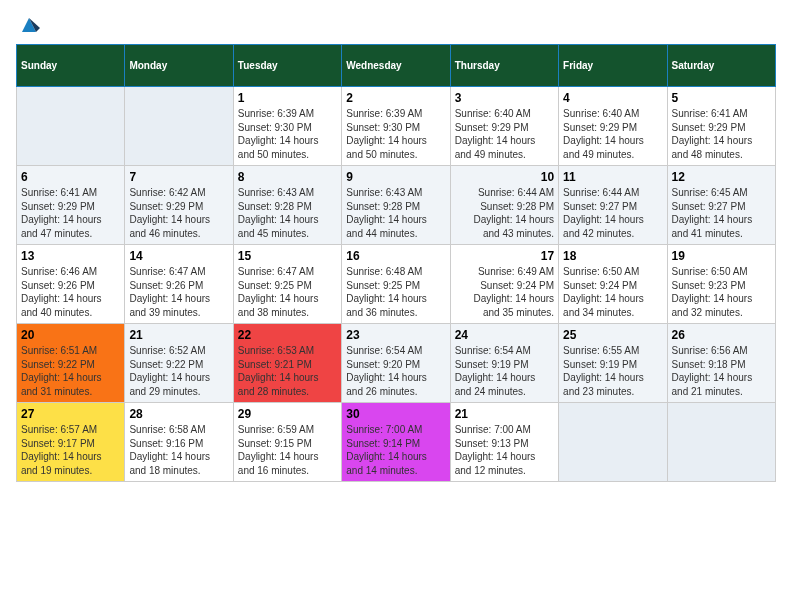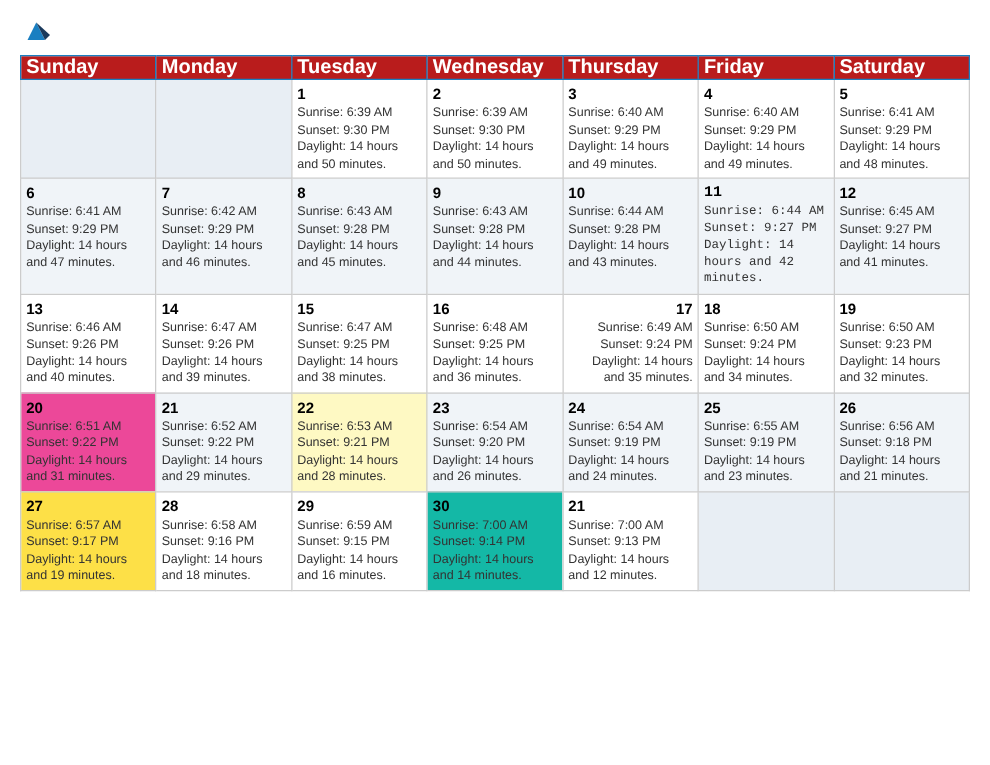--- a/index.html
+++ b/index.html
@@ -41,25 +41,25 @@
     .location-title {
       font-size: 14px;
       color: #333;
     }
     .calendar {
       width: 100%;
       border-collapse: collapse;
       font-size: 10.5px;
     }
     .calendar th {
-      background: #b91c1c;
+      background: #14532d;
       color: #fff;
-      padding: 0 4px;
+      padding: 15px 4px;
       text-align: left;
-      font-size: 16px;
+      font-size: 10px;
       font-weight: bold;
       border: 1px solid #1a7fc1;
     }
     .calendar td {
       border: 1px solid #ccc;
       vertical-align: top;
       padding: 4px 4px;
       width: 107px;
       min-height: 80px;
       background: #fff;
@@ -190,29 +190,29 @@
         </div>
       </td>
         <td style="background: rgb(240, 244, 248);">
         <div class="day-num">9</div>
         <div class="day-info">
           Sunrise: 6:43 AM<br>
           Sunset: 9:28 PM<br>
           Daylight: 14 hours and 44 minutes.
         </div>
       </td>
-        <td style="background: rgb(240, 244, 248);">
+        <td style="background: rgb(240, 244, 248); text-align: right;">
         <div class="day-num">10</div>
         <div class="day-info">
           Sunrise: 6:44 AM<br>
           Sunset: 9:28 PM<br>
           Daylight: 14 hours and 43 minutes.
         </div>
       </td>
-        <td style="background: rgb(240, 244, 248); font-family: Liberation Mono, monospace;">
+        <td style="background: rgb(240, 244, 248);">
         <div class="day-num">11</div>
         <div class="day-info">
           Sunrise: 6:44 AM<br>
           Sunset: 9:27 PM<br>
           Daylight: 14 hours and 42 minutes.
         </div>
       </td>
         <td style="background: rgb(240, 244, 248);">
         <div class="day-num">12</div>
         <div class="day-info">
@@ -274,37 +274,37 @@
         <td style="background: rgb(255, 255, 255);">
         <div class="day-num">19</div>
         <div class="day-info">
           Sunrise: 6:50 AM<br>
           Sunset: 9:23 PM<br>
           Daylight: 14 hours and 32 minutes.
         </div>
       </td>
       </tr>
       <tr>
-        <td style="background: #ec4899; margin-top: 36px;">
+        <td style="background: #f97316; margin-top: 36px;">
         <div class="day-num">20</div>
         <div class="day-info">
           Sunrise: 6:51 AM<br>
           Sunset: 9:22 PM<br>
           Daylight: 14 hours and 31 minutes.
         </div>
       </td>
         <td style="background: rgb(240, 244, 248);">
         <div class="day-num">21</div>
         <div class="day-info">
           Sunrise: 6:52 AM<br>
           Sunset: 9:22 PM<br>
           Daylight: 14 hours and 29 minutes.
         </div>
       </td>
-        <td style="background: #fef9c3; margin-top: 15px;">
+        <td style="background: #ef4444; margin-top: 15px;">
         <div class="day-num">22</div>
         <div class="day-info">
           Sunrise: 6:53 AM<br>
           Sunset: 9:21 PM<br>
           Daylight: 14 hours and 28 minutes.
         </div>
       </td>
         <td style="background: rgb(240, 244, 248);">
         <div class="day-num">23</div>
         <div class="day-info">
@@ -356,21 +356,21 @@
         </div>
       </td>
         <td style="background: rgb(255, 255, 255);">
         <div class="day-num">29</div>
         <div class="day-info">
           Sunrise: 6:59 AM<br>
           Sunset: 9:15 PM<br>
           Daylight: 14 hours and 16 minutes.
         </div>
       </td>
-        <td style="background: #14b8a6; margin-left: 20px;">
+        <td style="background: #d946ef; margin-left: 20px;">
         <div class="day-num">30</div>
         <div class="day-info">
           Sunrise: 7:00 AM<br>
           Sunset: 9:14 PM<br>
           Daylight: 14 hours and 14 minutes.
         </div>
       </td>
         <td style="background: rgb(255, 255, 255);">
         <div class="day-num">21</div>
         <div class="day-info">

